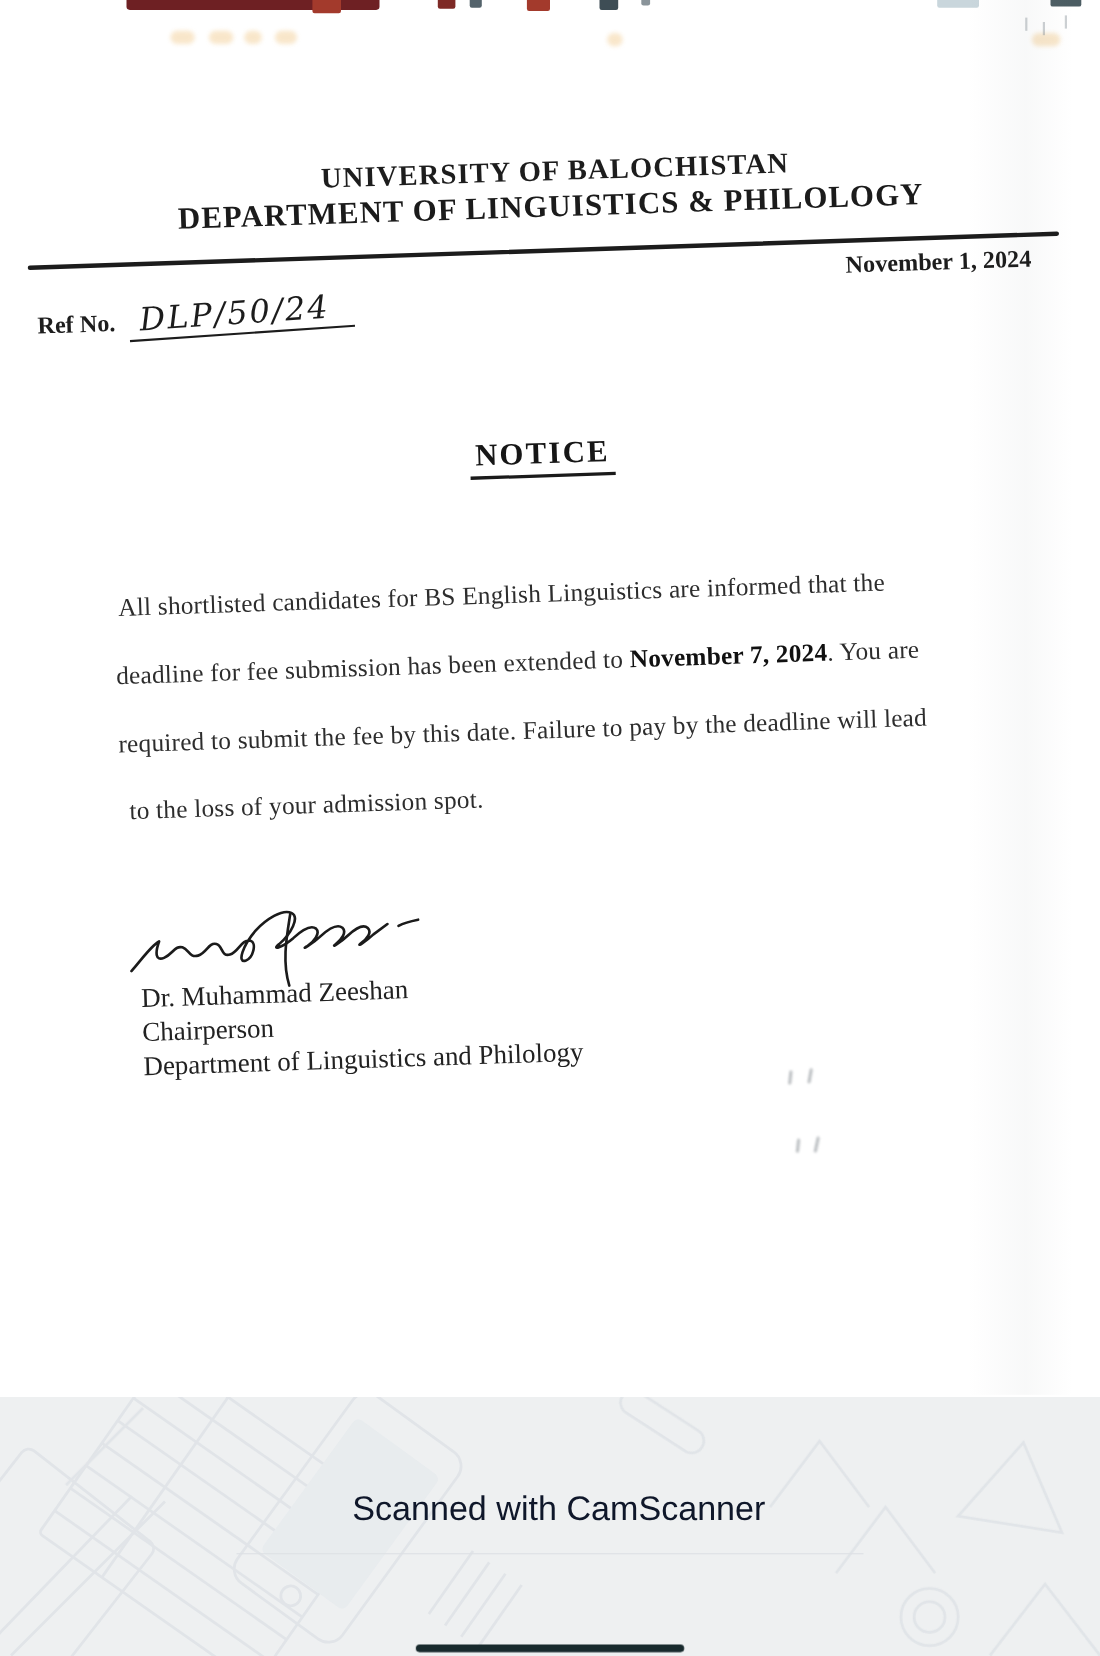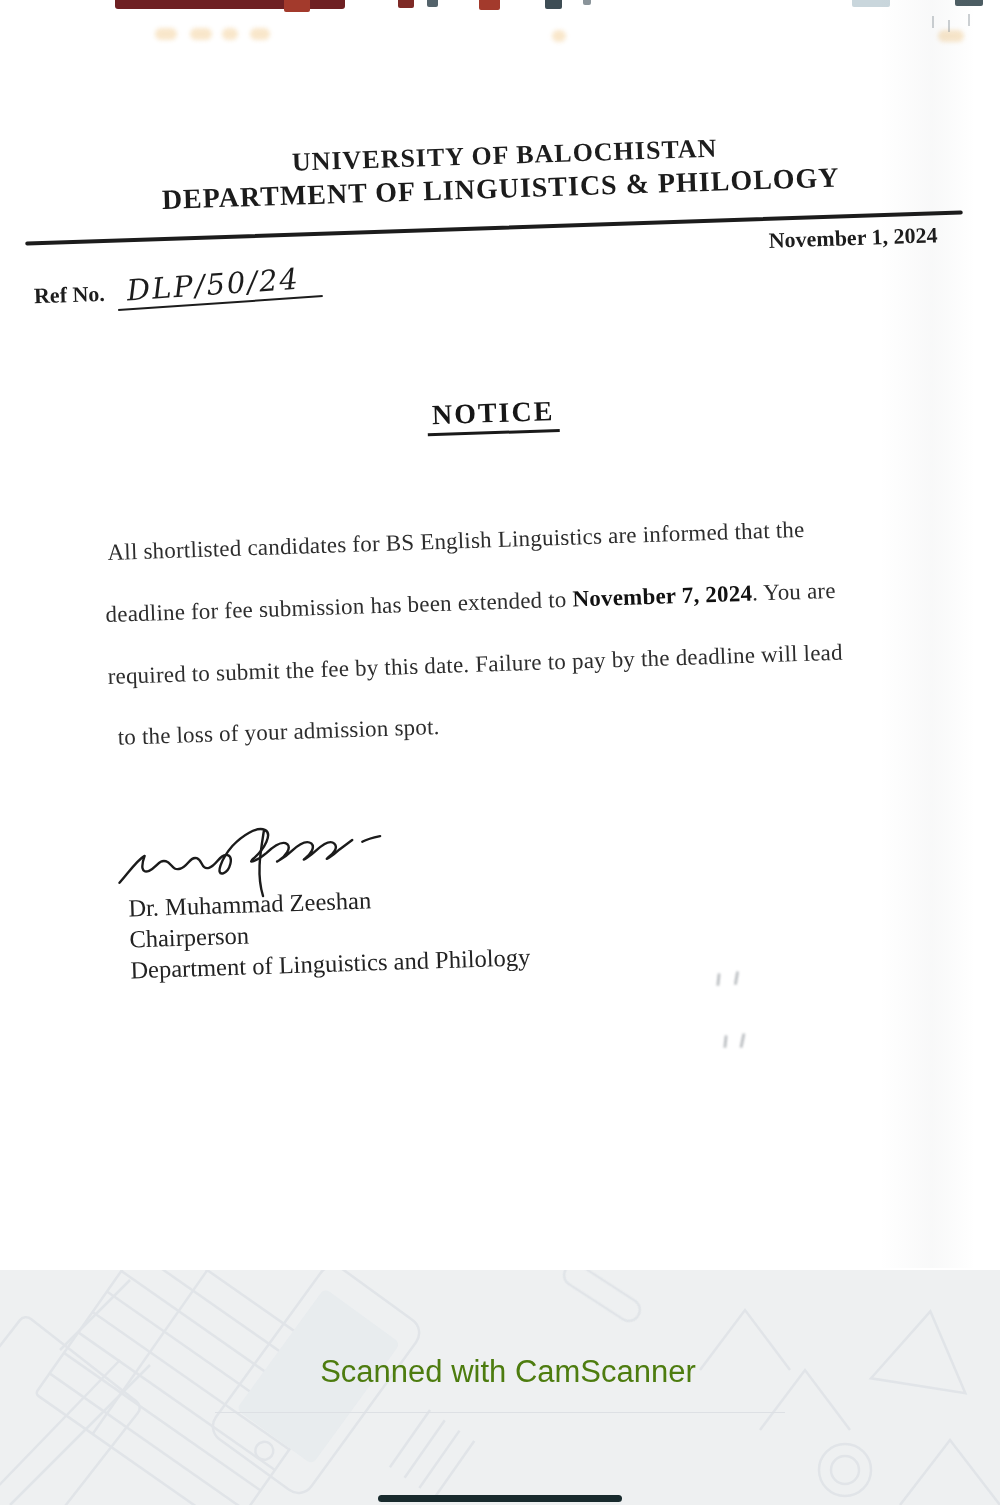--- a/index.html
+++ b/index.html
@@ -54,21 +54,21 @@
   .tick{position:absolute;width:3px;background:#80878d;opacity:.5;filter:blur(1px);border-radius:2px;}
   .t1{left:717px;top:973px;height:13px;transform:rotate(6deg);}
   .t2{left:735px;top:971px;height:14px;transform:rotate(10deg);}
   .t3{left:724px;top:1035px;height:13px;transform:rotate(6deg);}
   .t4{left:741px;top:1033px;height:15px;transform:rotate(12deg);}
 
   
   .footer{position:absolute;left:0;top:1270px;width:1000px;height:235px;background:#eef0f1;overflow:hidden;}
   .doodles{position:absolute;left:0;top:0;}
   .fotext{position:absolute;top:84px;left:16px;right:0;text-align:center;
-          font-family:"Liberation Sans",sans-serif;font-size:31px;color:#4d7c0f;}
+          font-family:"Liberation Sans",sans-serif;font-size:31px;color:#0f172a;}
   .foline{position:absolute;top:142px;left:215px;width:570px;height:1px;background:#dde0e4;}
   .gesturebar{position:absolute;left:378px;top:1495px;width:244px;height:7px;border-radius:4px;background:#182a2d;}
 </style>
 </head>
 <body>
 
 <div class="page">
 
   <div>
     <div class="tbar"></div>

